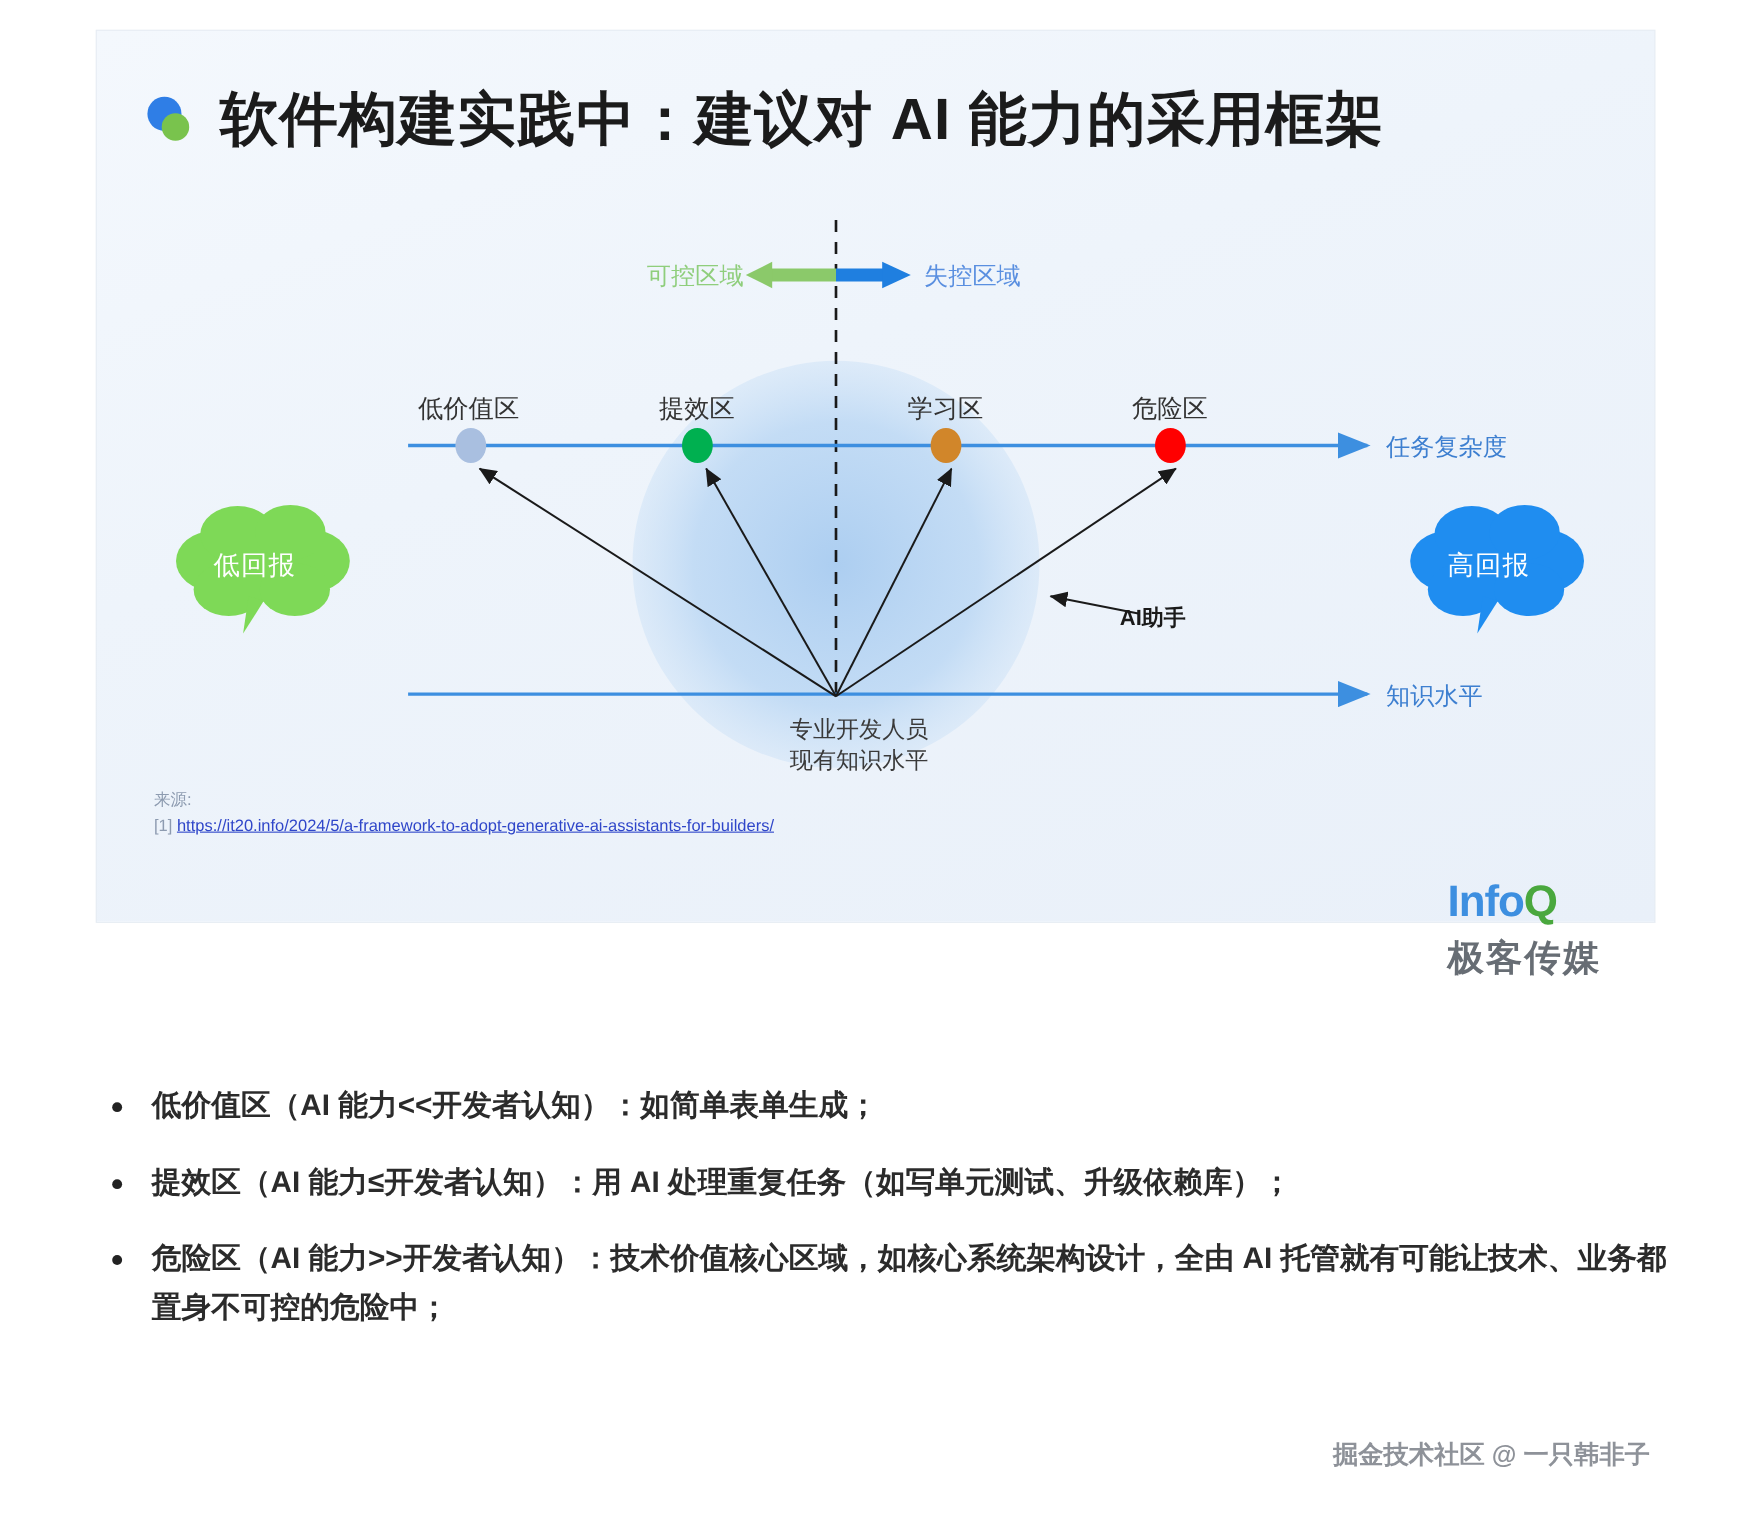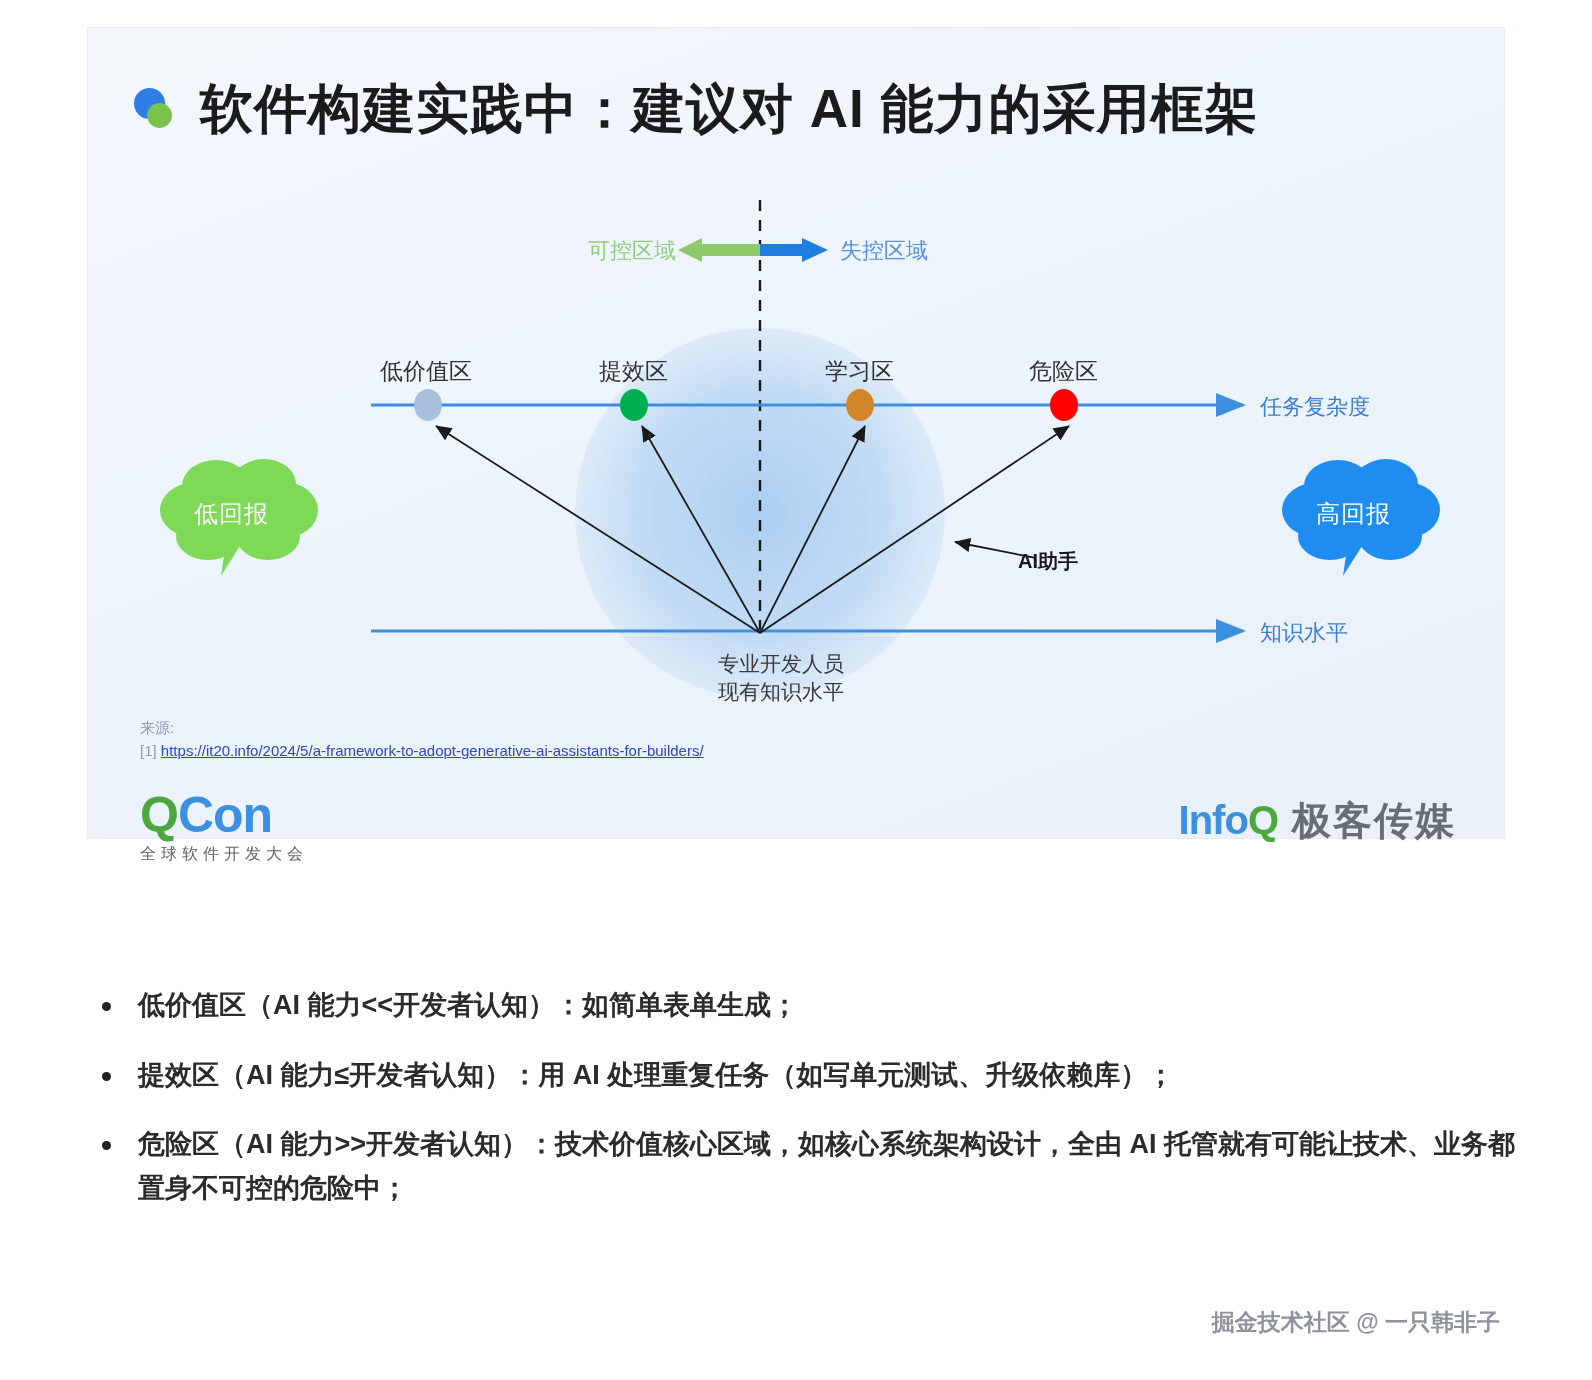--- a/index.html
+++ b/index.html
@@ -154,30 +154,31 @@
   }
 
   #infoq-logo {
     position: absolute;
     right: 48px;
     top: 772px;
     display: flex;
     align-items: baseline;
     gap: 14px;
     line-height: 1;
+    flex-direction: column;
   }
   #infoq-word {
     font-size: 40px;
     font-weight: bold;
     letter-spacing: -1px;
   }
   #infoq-info { color: #3d8fe0; }
   #infoq-q { color: #4aa83e; }
   #infoq-sub {
-    font-size: 39px;
+    font-size: 33px;
     font-weight: bold;
     color: #676d74;
     letter-spacing: 2px;
   }
 
   
   #body-copy {
     position: absolute;
     left: 86px;
     top: 928px;
@@ -331,26 +332,20 @@
   </div>
 
   <div id="source">
     <div>来源:</div>
     <div>
       <span id="source-index">[1]</span>
       <a id="source-link" href="#">https://it20.info/2024/5/a-framework-to-adopt-generative-ai-assistants-for-builders/</a>
     </div>
   </div>
 
-  <div id="qcon-logo">
-    <div id="qcon-word">
-      <span id="qcon-q">Q</span><span id="qcon-con">Con</span>
-    </div>
-    <div id="qcon-sub">全球软件开发大会</div>
-  </div>
 
   <div id="infoq-logo">
     <div id="infoq-word">
       <span id="infoq-info">Info</span><span id="infoq-q">Q</span>
     </div>
     <div id="infoq-sub">极客传媒</div>
   </div>
 </div>
 
 <div id="body-copy">

